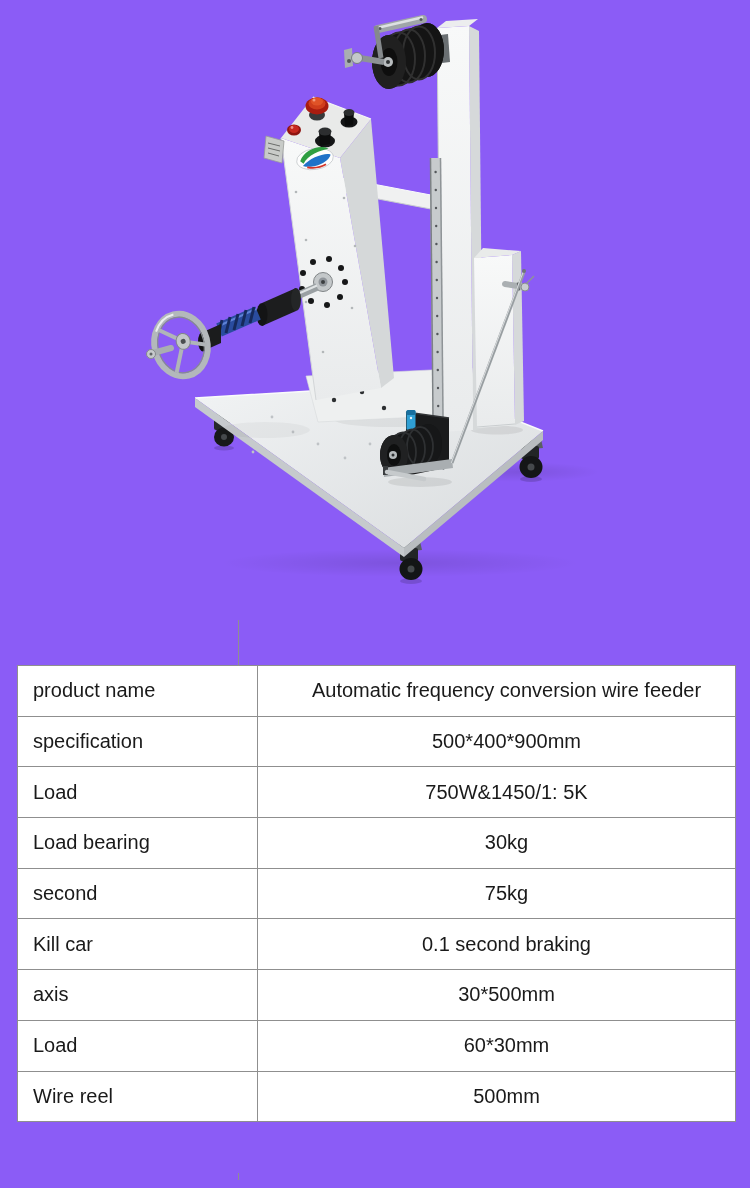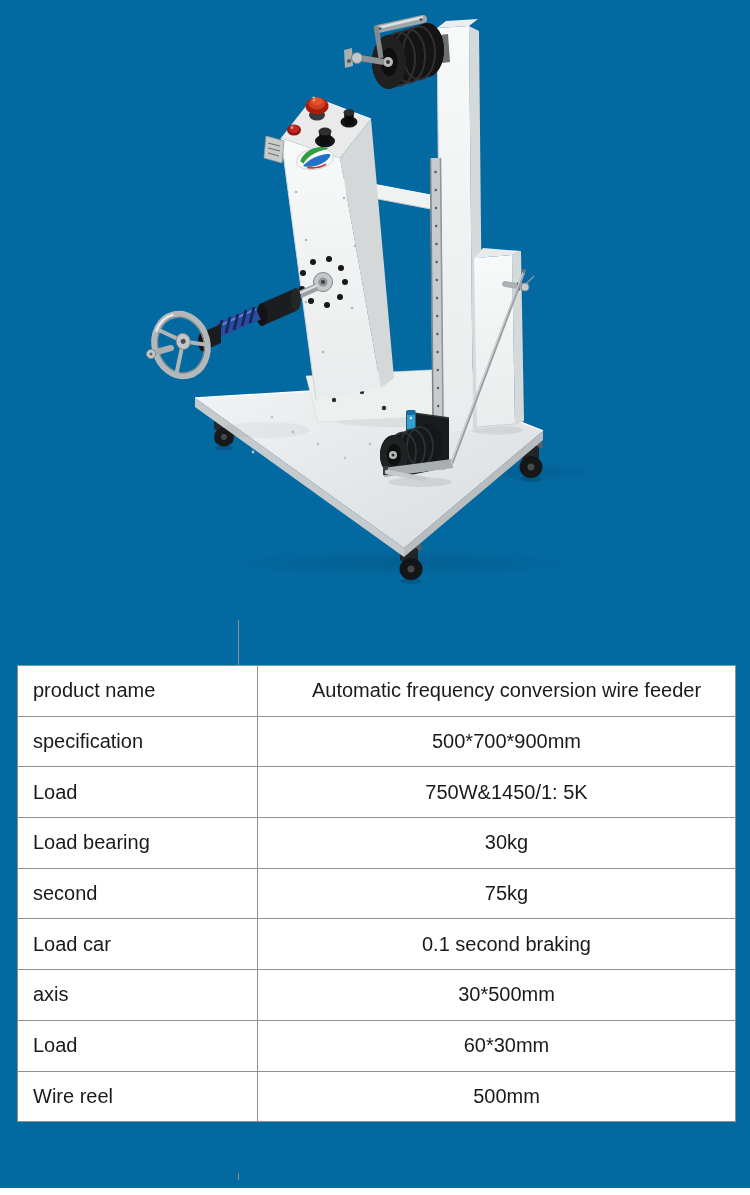--- a/index.html
+++ b/index.html
@@ -1,16 +1,16 @@
 <!DOCTYPE html>
 <html><head>
 <meta charset="utf-8">
 <style>
   html,body{margin:0;padding:0;background:#ffffff;}
-  .page{position:relative;width:750px;height:1188px;background:#0369a1;
+  .page{position:relative;width:750px;height:1188px;background:#8b5cf6;
         font-family:"Liberation Sans",sans-serif;overflow:hidden;}
   .product-photo{position:absolute;left:0;top:0;width:750px;height:655px;margin:0;}
   .product-photo svg{display:block;}
   .spec-table{position:absolute;left:17px;top:665px;width:719px;
               border-collapse:collapse;table-layout:fixed;}
   .spec-table td{border:1px solid #8f8f8f;height:49.7px;font-size:20px;
                  color:#1a1a1a;background:#ffffff;vertical-align:middle;
                  white-space:nowrap;overflow:hidden;}
   .spec-table td.c1{width:220px;padding:0 4px 0 15px;}
   .spec-table td.c2{padding:0 4px 0 24px;text-align:center;}
@@ -308,36 +308,36 @@
   <div class="divider-stub stub-bottom"></div>
 
   <table class="spec-table">
     <tbody>
       <tr>
         <td class="c1">product name</td>
         <td class="c2">Automatic frequency conversion wire feeder</td>
       </tr>
       <tr>
         <td class="c1">specification</td>
-        <td class="c2">500*700*900mm</td>
+        <td class="c2">500*400*900mm</td>
       </tr>
       <tr>
         <td class="c1">Load</td>
         <td class="c2">750W&amp;1450/1: 5K</td>
       </tr>
       <tr>
         <td class="c1">Load bearing</td>
         <td class="c2">30kg</td>
       </tr>
       <tr>
         <td class="c1">second</td>
         <td class="c2">75kg</td>
       </tr>
       <tr>
-        <td class="c1">Load car</td>
+        <td class="c1">Kill car</td>
         <td class="c2">0.1 second braking</td>
       </tr>
       <tr>
         <td class="c1">axis</td>
         <td class="c2">30*500mm</td>
       </tr>
       <tr>
         <td class="c1">Load</td>
         <td class="c2">60*30mm</td>
       </tr>

